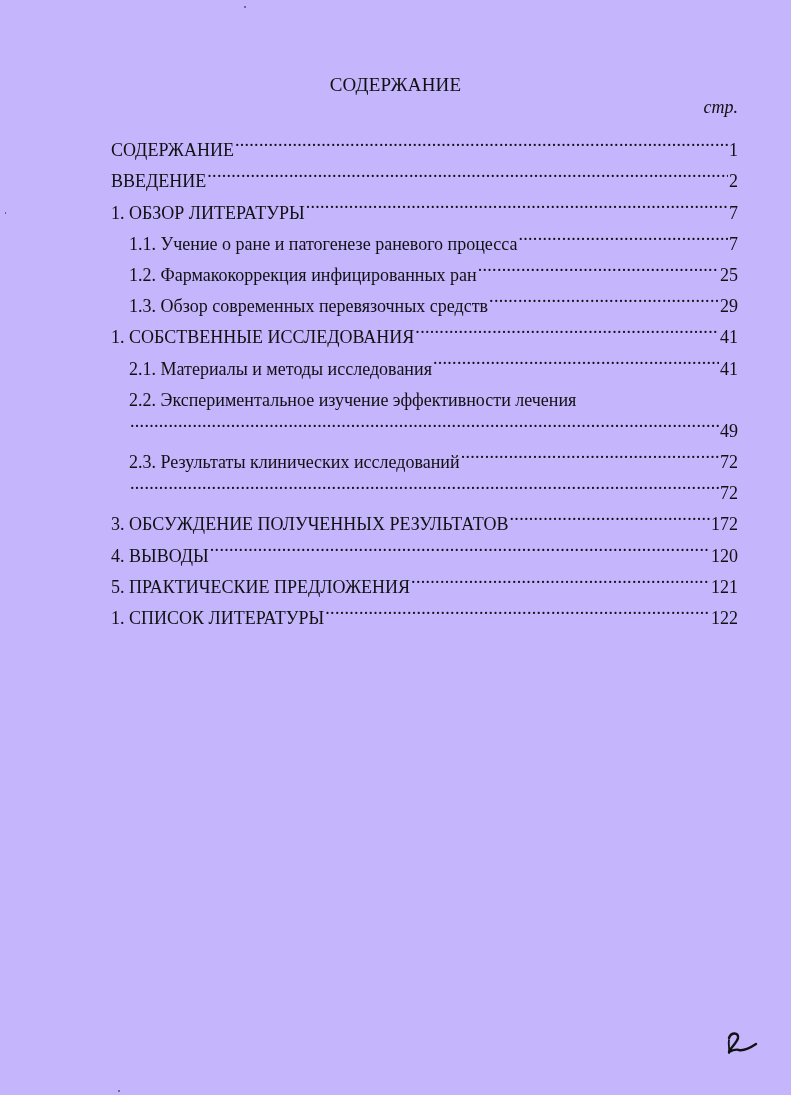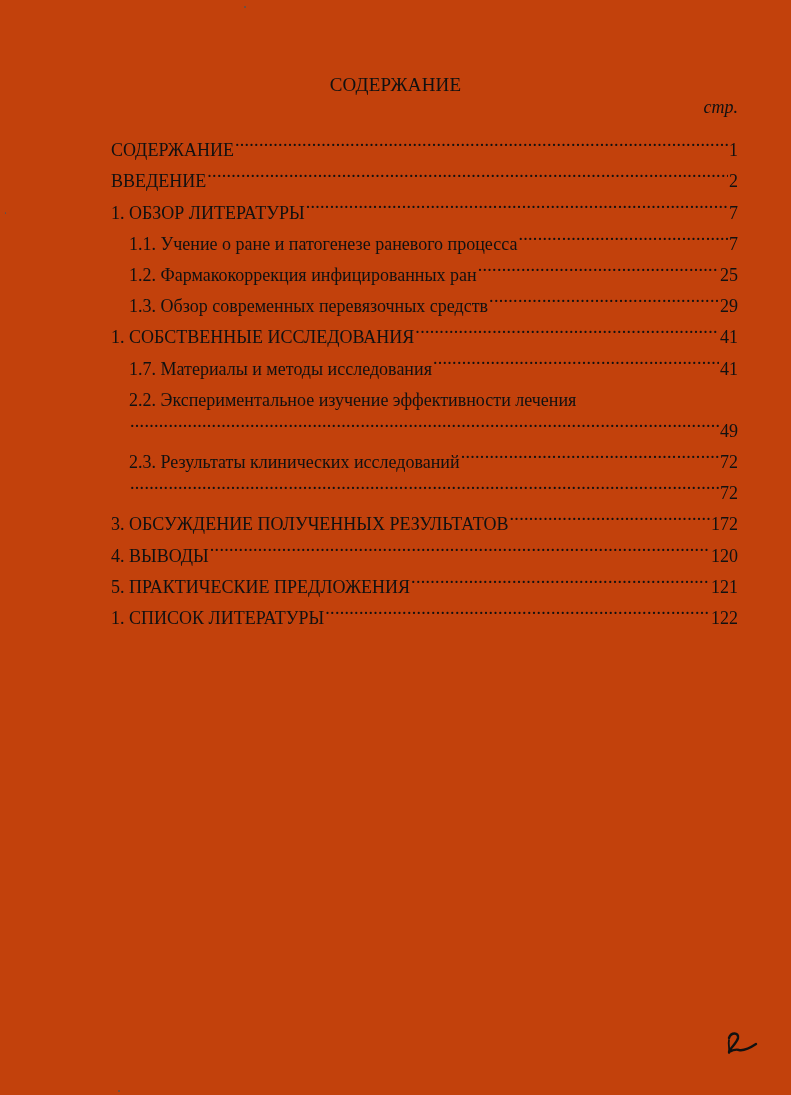--- a/index.html
+++ b/index.html
@@ -12,21 +12,21 @@
       height: 1095px;
       position: relative;
       overflow: hidden;
       font-family: "Liberation Serif", "DejaVu Serif", serif;
       color: #111111;
     }
     .page {
       position: absolute;
       left: 0; top: 0;
       width: 791px; height: 1095px;
-      background: #c2410c;
+      background: #c4b5fd;
     }
     .title {
       position: absolute;
       top: 74px;
       left: 0;
       width: 791px;
       text-align: center;
       font-size: 19px;
       letter-spacing: 0.2px;
     }
@@ -129,21 +129,21 @@
       <span class="label">1.3. Обзор современных перевязочных средств</span>
       <span class="leader"></span>
       <span class="num">29</span>
     </div>
     <div class="toc-row level-1">
       <span class="label">1. СОБСТВЕННЫЕ ИССЛЕДОВАНИЯ</span>
       <span class="leader"></span>
       <span class="num">41</span>
     </div>
     <div class="toc-row level-2">
-      <span class="label">1.7. Материалы и методы исследования</span>
+      <span class="label">2.1. Материалы и методы исследования</span>
       <span class="leader"></span>
       <span class="num">41</span>
     </div>
     <div class="toc-row level-2 no-leader">
       <span class="label">2.2. Экспериментальное изучение эффективности лечения</span>
       <span class="leader"></span>
       <span class="num"></span>
     </div>
     <div class="toc-row level-2">
       <span class="leader"></span>

